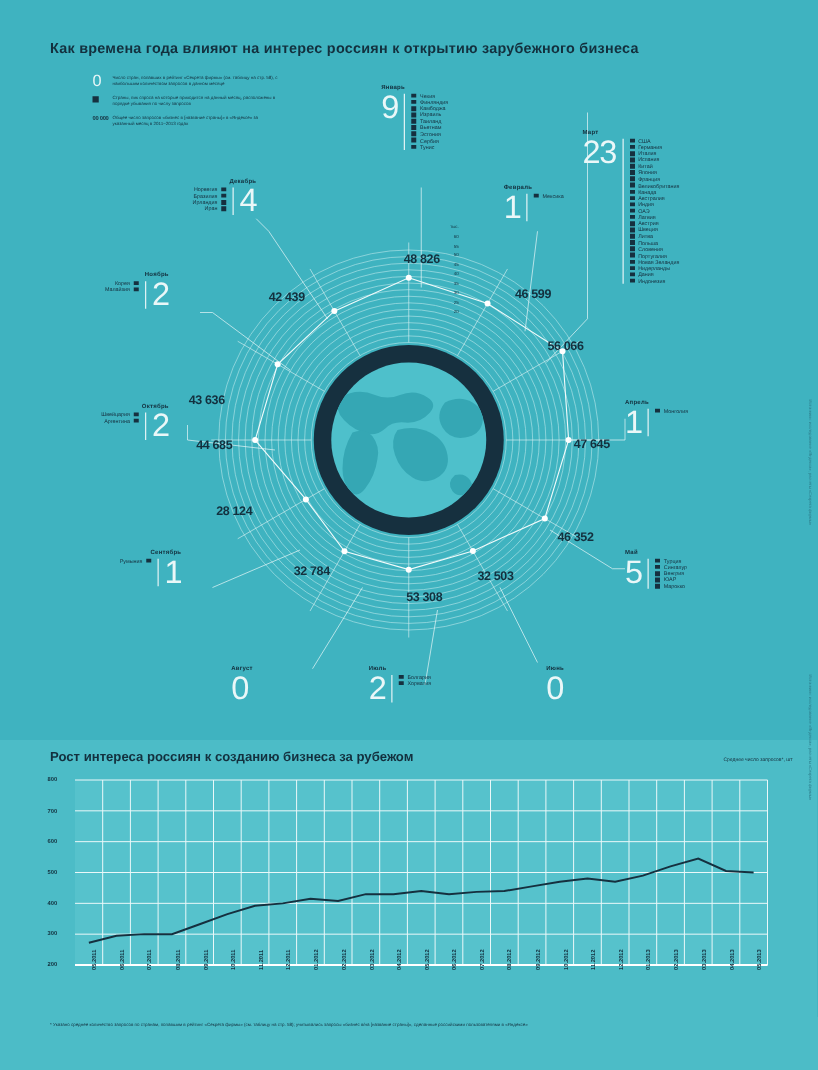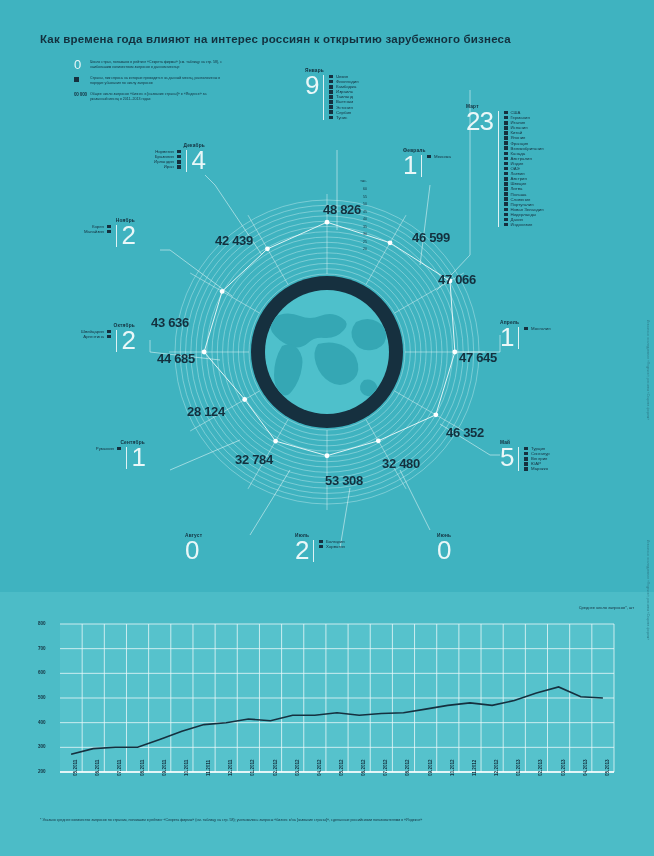--- a/index.html
+++ b/index.html
@@ -51,21 +51,21 @@
   .month.right-align .month-body{justify-content:flex-end;}
 
   
   .radial{position:absolute;left:0;top:0;}
 
   .axis-labels{position:absolute;left:345px;top:186px;width:22px;}
   .axis-labels div{font-size:3.5px;line-height:7.55px;color:#12303e;text-align:right;}
   .axis-cap{font-size:3.5px;color:#12303e;position:absolute;left:345px;top:179px;text-align:right;width:22px;}
 
   .valnum{
-    position:absolute;font-size:13px;font-weight:bold;color:#13303e;
+    position:absolute;font-size:10px;font-weight:bold;color:#13303e;
     letter-spacing:-.3px;white-space:nowrap;
   }
 
   .side-source{
     position:absolute;right:4px;top:420px;
     font-size:3.3px;color:#2e7f8d;white-space:nowrap;
     transform:rotate(90deg);transform-origin:right top;
   }
 
   
@@ -205,27 +205,27 @@
         <div>45</div>
         <div>40</div>
         <div>35</div>
         <div>30</div>
         <div>25</div>
         <div>20</div>
       </div>
 
     <div class="valnum" style="left:323px;top:202px;">48 826</div>
     <div class="valnum" style="left:396px;top:230px;padding-left:16px;">46 599</div>
-    <div class="valnum" style="left:438px;top:272px;">47 066</div>
+    <div class="valnum" style="left:438px;top:272px;">56 066</div>
     <div class="valnum" style="left:459px;top:350px;">47 645</div>
     <div class="valnum" style="left:446px;top:425px;">46 352</div>
-    <div class="valnum" style="left:382px;top:456px;">32 480</div>
+    <div class="valnum" style="left:382px;top:456px;">32 503</div>
     <div class="valnum" style="left:325px;top:473px;">53 308</div>
     <div class="valnum" style="left:224px;top:452px;margin-left:11px;">32 784</div>
-    <div class="valnum" style="left:187px;top:404px;">28 124</div>
+    <div class="valnum" style="left:173px;top:404px;">28 124</div>
     <div class="valnum" style="left:143px;top:351px;margin-left:14px;">44 685</div>
     <div class="valnum" style="left:151px;top:288px;margin-top:27px;">43 636</div>
     <div class="valnum" style="left:215px;top:233px;">42 439</div>
 
     <div class="month" style="left:305px;top:68px;">
       <div class="month-name">Январь</div>
       <div class="month-body">
         <div class="month-count">9</div>
         <div class="divider"></div>
         <ul class="country-list">
@@ -534,20 +534,21 @@
           </ul>
         <div class="divider"></div>
         <div class="month-count">4</div>
       </div>
     </div>
 
     <div class="side-source">Источники: исследование «Яндекса», расчеты «Секрета фирмы»</div>
   </div>
 
   <div class="bottom-section">
+    <div class="bottom-title">Рост интереса россиян к созданию бизнеса за рубежом</div>
     <div class="bottom-sub">Среднее число запросов*, шт</div>
 
     <div class="chart-wrap">
       <svg width="654" height="196" id="linechart">
         <rect x="60" y="8" width="554" height="148" fill="#56c2cc"></rect>
         <g id="gridv" stroke="#eaf8f9" stroke-width="0.8">
             <line x1="82.16" y1="8" x2="82.16" y2="156"></line>
             <line x1="104.32" y1="8" x2="104.32" y2="156"></line>
             <line x1="126.48" y1="8" x2="126.48" y2="156"></line>
             <line x1="148.64" y1="8" x2="148.64" y2="156"></line>

